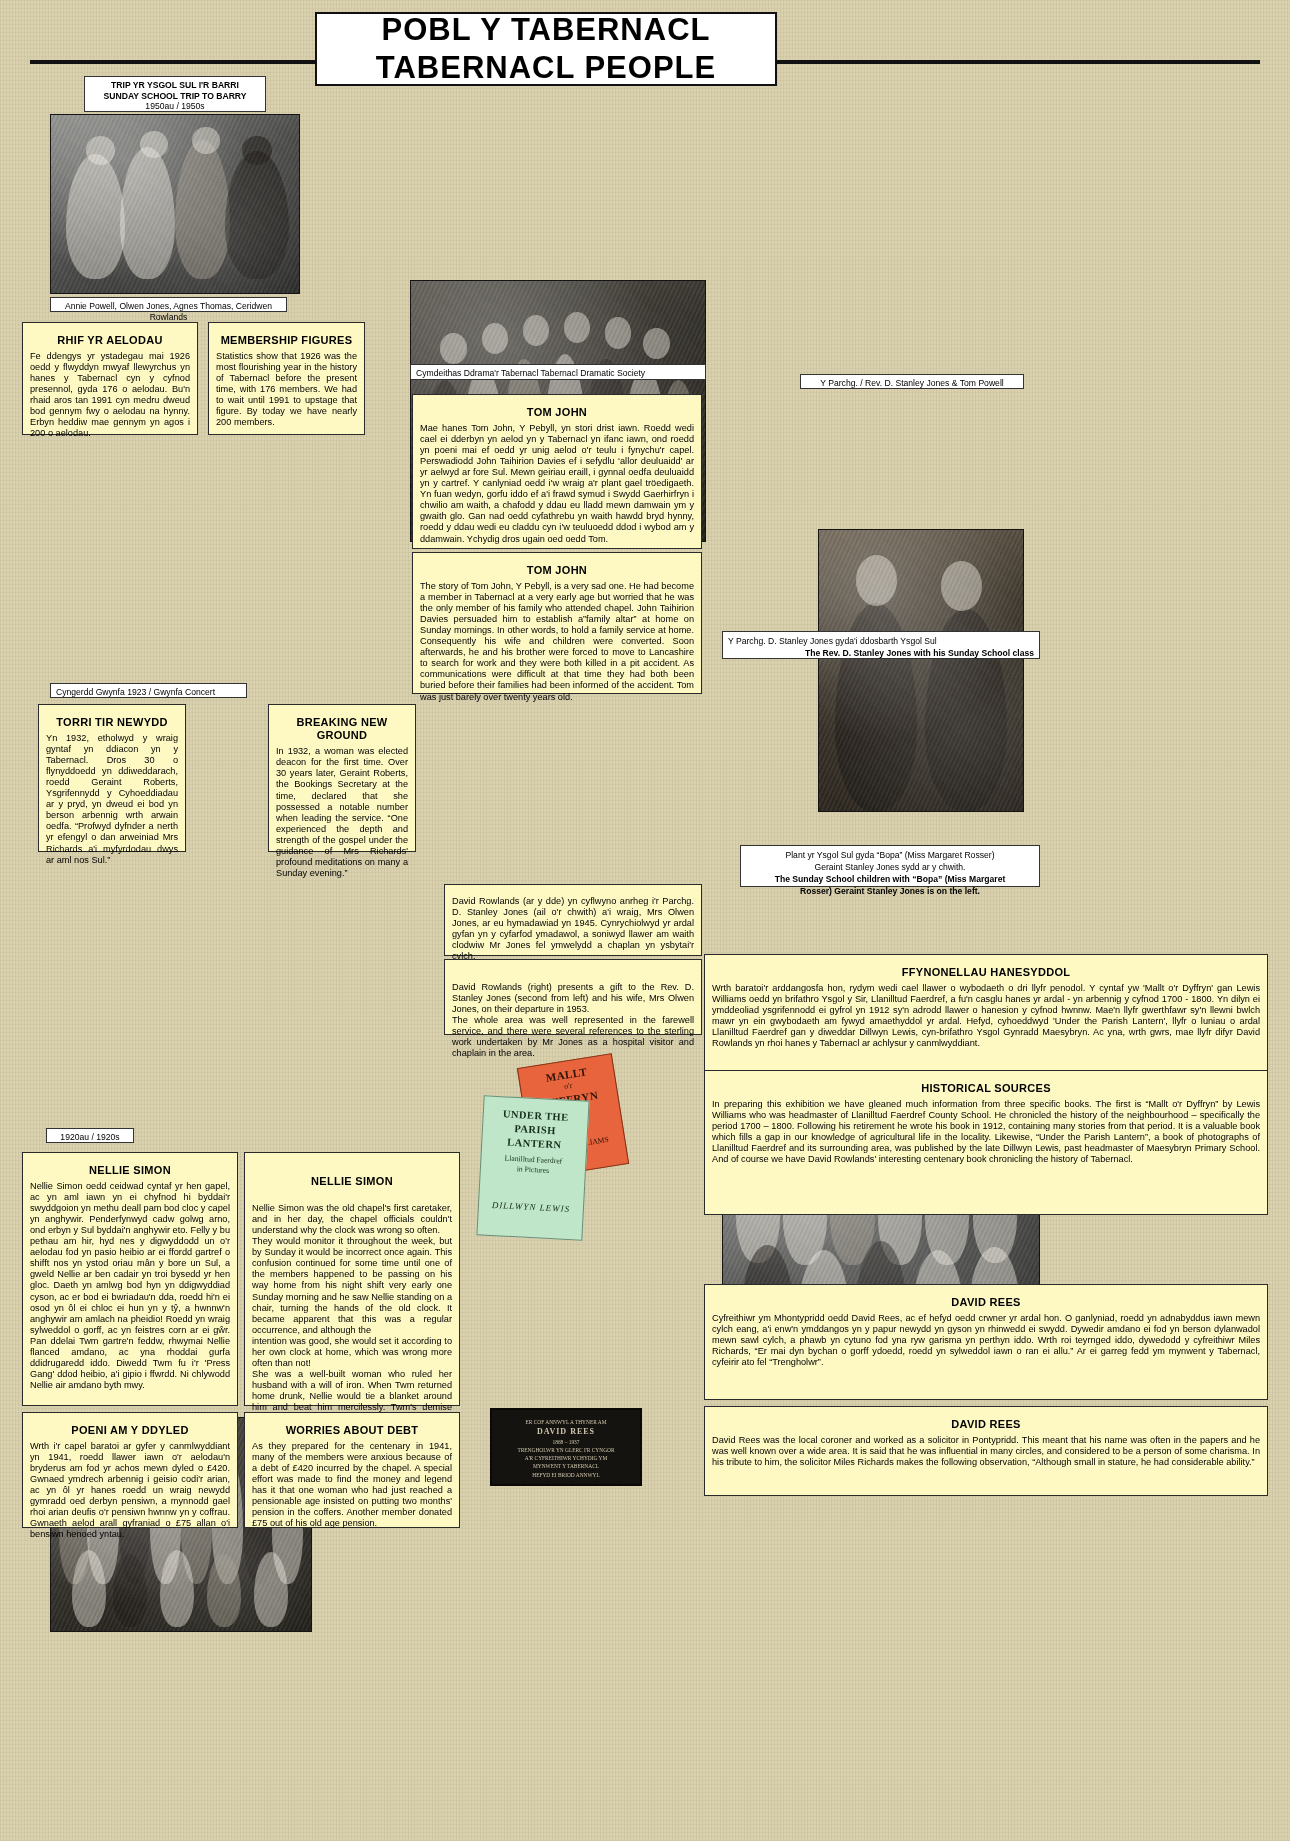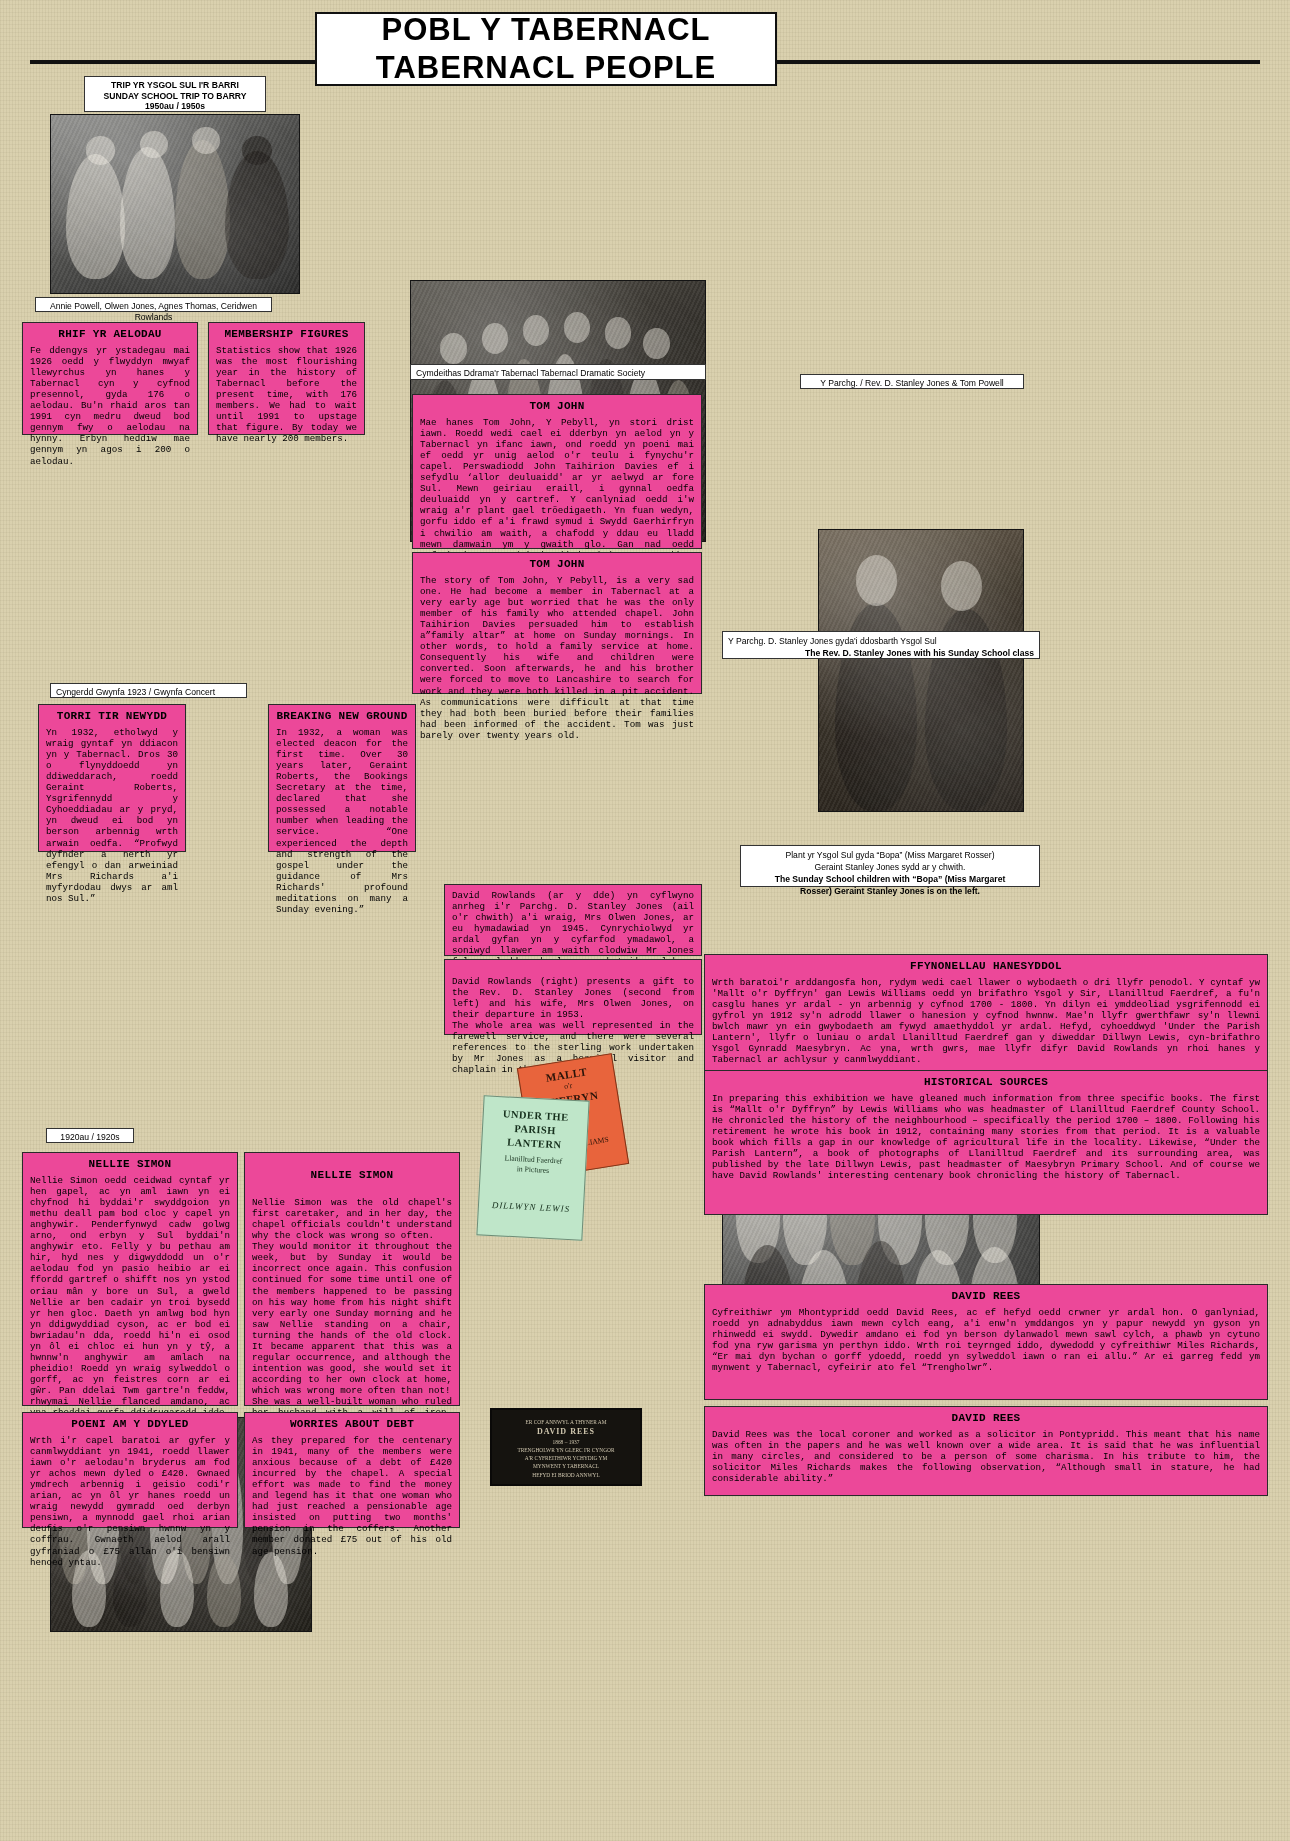--- a/index.html
+++ b/index.html
@@ -25,25 +25,24 @@
     display:flex;flex-direction:column;align-items:center;justify-content:center;
     text-align:center;
   }
   .title-box .l1,.title-box .l2{
     font-weight:bold;font-size:31px;letter-spacing:1px;color:#000;line-height:1.22;
   }
   .title-rule{background:#111;}
 
   
   .green{
-    background:#ec4899;border:1px solid #2a2a2a;
-    padding:5px 7px;color:#000;
+    background:#fef9c3;border:1px solid #2a2a2a;
+    padding:11px 7px;color:#000;
     font-size:9.2px;line-height:1.2;
     text-align:justify;
-    font-family:Liberation Mono, monospace;
   }
   .green .hd{
     display:block;text-align:center;font-weight:bold;font-size:11px;
     margin-bottom:4px;letter-spacing:.3px;
   }
 
   
   .cap{
     background:#fff;border:1px solid #333;color:#000;
     font-size:8.6px;line-height:1.25;padding:3px 5px;text-align:center;
@@ -105,37 +104,37 @@
 <div class="abs title-box" style="left:315px;top:12px;width:462px;height:74px;">
   <div class="l1">POBL Y TABERNACL</div>
   <div class="l2">TABERNACL PEOPLE</div>
 </div>
 <div class="abs title-rule" style="left:30px;top:60px;width:285px;height:4px;"></div>
 <div class="abs title-rule" style="left:777px;top:60px;width:483px;height:4px;"></div>
 
 <div class="abs cap" style="left:84px;top:76px;width:182px;height:36px;font-weight:bold;">
   <div>TRIP YR YSGOL SUL I'R BARRI</div>
   <div>SUNDAY SCHOOL TRIP TO BARRY</div>
-  <div style="font-weight:bold;">1950au / 1950s</div>
+  <div style="font-weight:normal;">1950au / 1950s</div>
 </div>
 
 <div class="abs photo ph-gray" style="left:50px;top:114px;width:250px;height:180px;">
   <div class="figs">
     <i style="left:6%;top:22%;width:24%;height:70%;"></i>
     <i style="left:28%;top:18%;width:22%;height:74%;"></i>
     <i class="m" style="left:50%;top:14%;width:22%;height:78%;"></i>
     <i class="d" style="left:70%;top:20%;width:26%;height:72%;"></i>
     <i style="left:14%;top:12%;width:12%;height:16%;border-radius:50%;"></i>
     <i style="left:36%;top:9%;width:11%;height:15%;border-radius:50%;"></i>
     <i style="left:57%;top:7%;width:11%;height:15%;border-radius:50%;"></i>
     <i class="d" style="left:77%;top:12%;width:12%;height:16%;border-radius:50%;"></i>
   </div>
   <div class="grain"></div>
 </div>
-<div class="abs cap" style="left:35px;top:297px;width:237px;height:15px;line-height:11px;">
+<div class="abs cap" style="left:50px;top:297px;width:237px;height:15px;line-height:11px;">
   <span>Annie Powell,  Olwen Jones, Agnes Thomas, Ceridwen Rowlands</span>
 </div>
 
 <div class="abs green" style="left:22px;top:322px;width:176px;height:113px;">
   <span class="hd">RHIF YR AELODAU</span>
   <span>Fe ddengys yr ystadegau mai 1926 oedd y flwyddyn mwyaf llewyrchus yn hanes y Tabernacl cyn y cyfnod presennol, gyda 176 o aelodau.  Bu'n rhaid aros tan 1991 cyn medru dweud bod gennym fwy o aelodau na hynny.  Erbyn heddiw mae gennym yn agos i 200 o aelodau.</span>
 </div>
 
 <div class="abs green" style="left:208px;top:322px;width:157px;height:113px;">
   <span class="hd">MEMBERSHIP  FIGURES</span>

